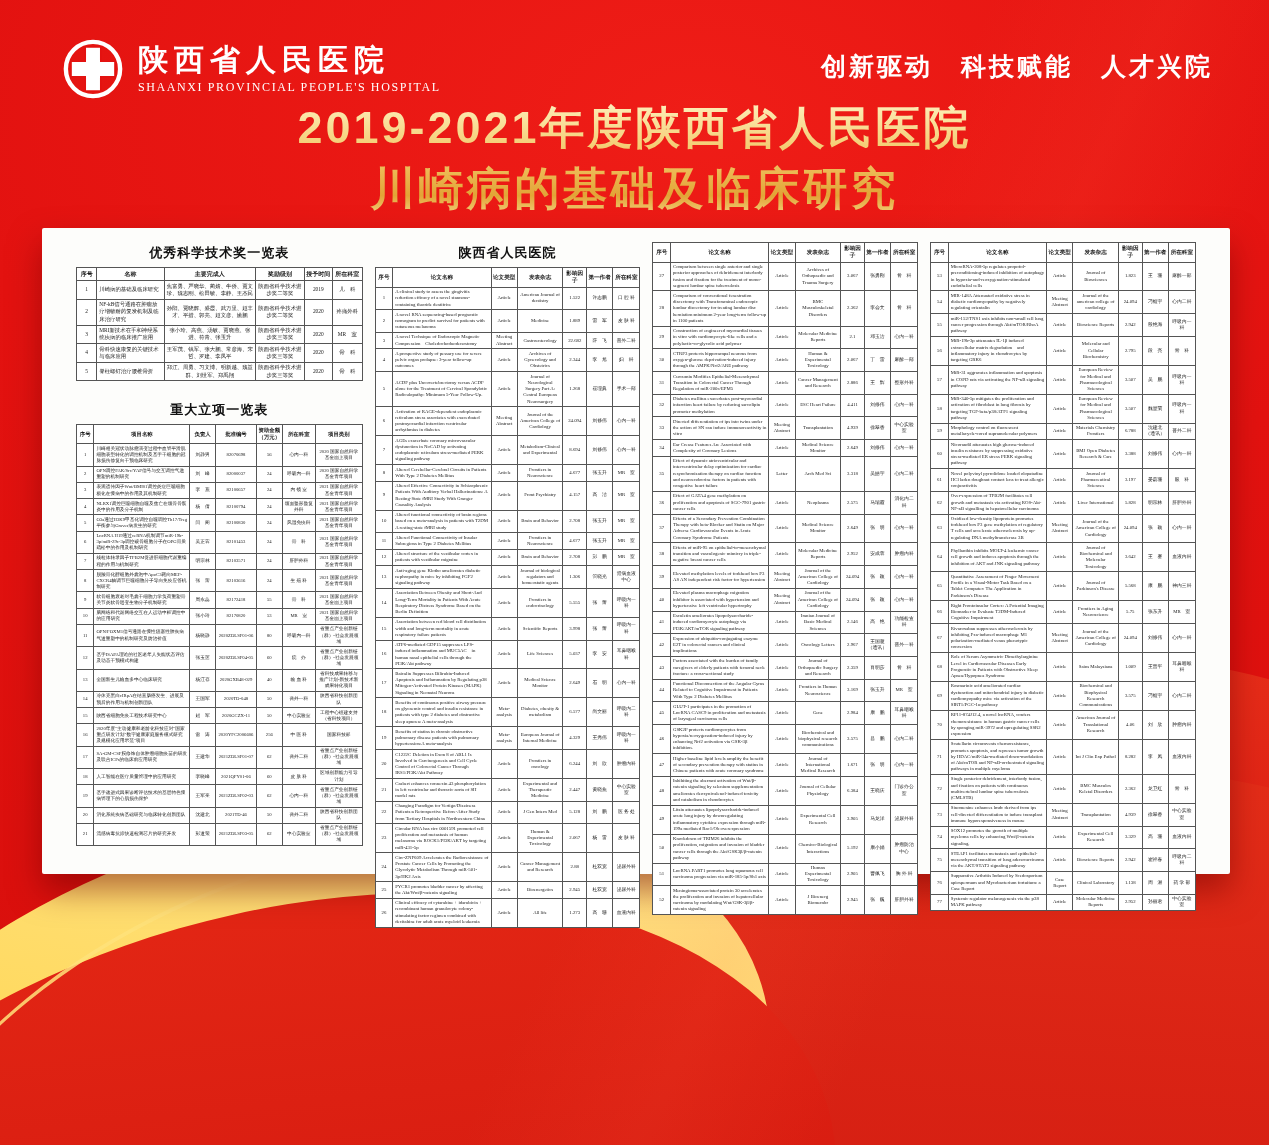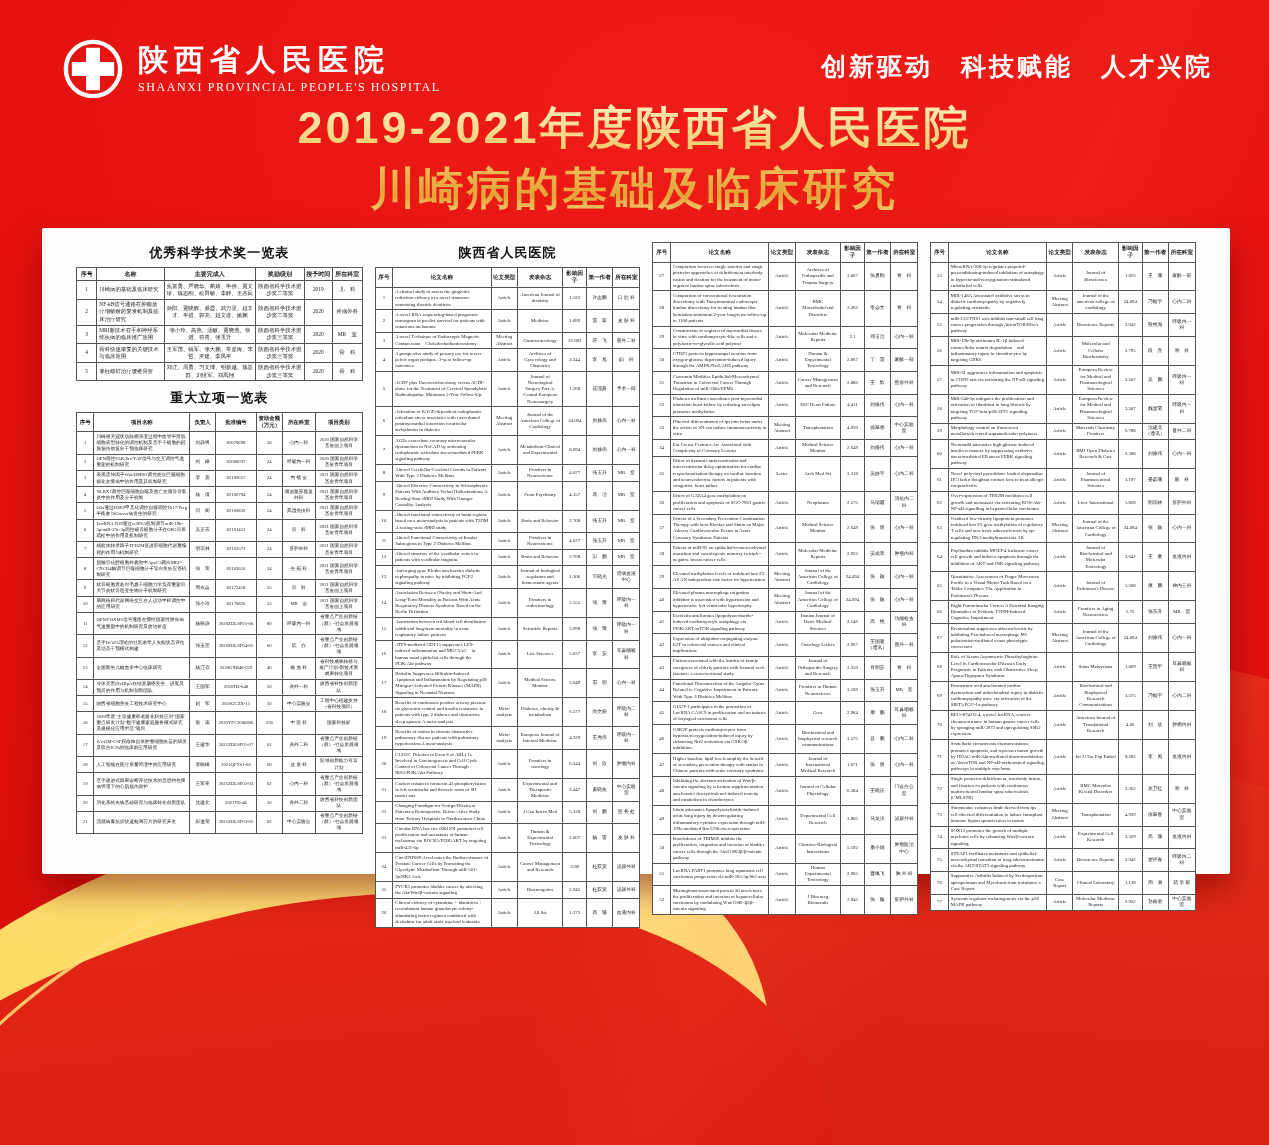--- a/index.html
+++ b/index.html
@@ -31,21 +31,21 @@
         background:linear-gradient(180deg,#fdeeb8 5%,#f3c86a 45%,#e2a436 80%,#f6d98c 100%);
         -webkit-background-clip:text;background-clip:text;color:transparent;}
   
   .board{position:absolute;left:42px;top:228px;width:1188px;height:646px;background:#fdfdfb;
         border-radius:2px;box-shadow:0 16px 32px rgba(110,0,0,.5);z-index:2;
         box-sizing:border-box;padding:14px 34px 12px 34px;display:flex;gap:12px;}
   .col{flex:1 1 0;min-width:0;}
   .col1{flex:0 0 25.6%;}
   .tbl-title{text-align:center;font-family:"Liberation Serif",serif;font-weight:700;
         font-size:13px;color:#111;margin:2px 0 5px 0;letter-spacing:1px;}
-  .tbl-title.second{margin-top:8px;}
+  .tbl-title.second{margin-top:20px;}
   table{width:100%;border-collapse:collapse;table-layout:fixed;background:#fff;
         font-family:"Liberation Serif",serif;color:#1a1a1a;border:1.4px solid #333;}
   th{font-weight:700;text-align:center;vertical-align:middle;border:0.6px solid #555;padding:2px 1px;}
   td{border:0.6px solid #555;padding:1.5px 2px;text-align:center;vertical-align:middle;word-wrap:break-word;}
   .t-award{font-size:5.4px;line-height:1.35;}
   .t-award th{font-size:6px;}
   .t-award th:nth-child(1){width:6.5%}.t-award th:nth-child(2){width:24%}
   .t-award th:nth-child(3){width:33%}.t-award th:nth-child(4){width:17%}
   .t-award th:nth-child(5){width:9.5%}.t-award th:nth-child(6){width:10%}
   .t-award td:nth-child(2){text-align:left;}

